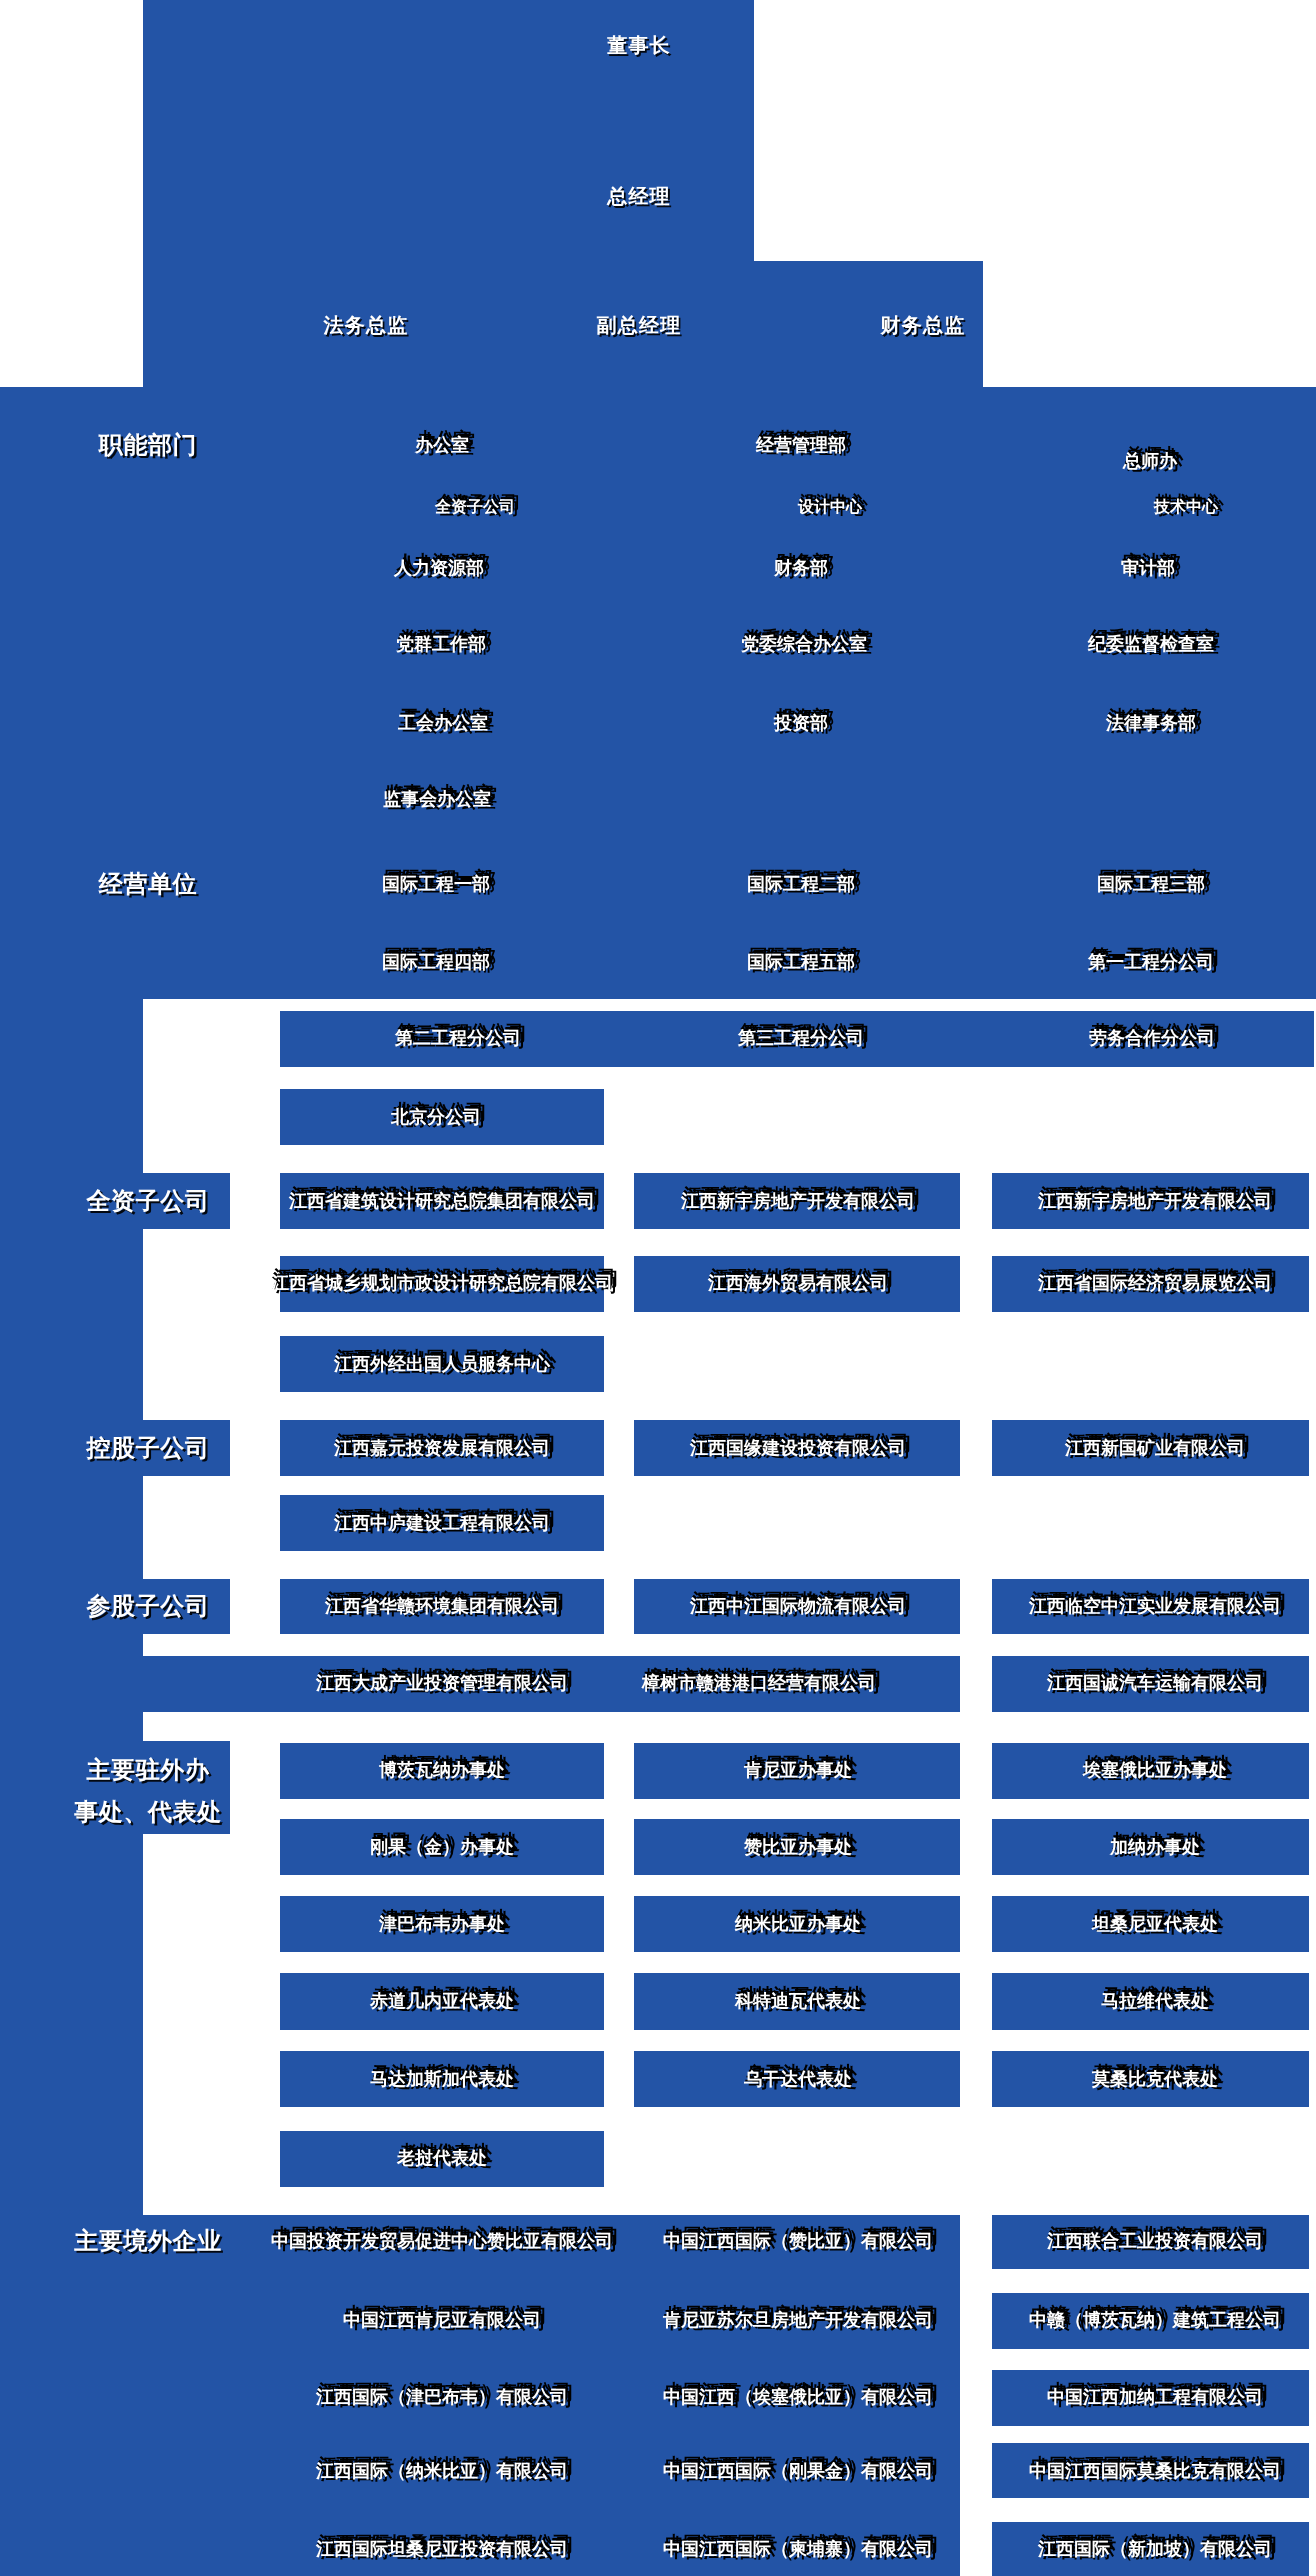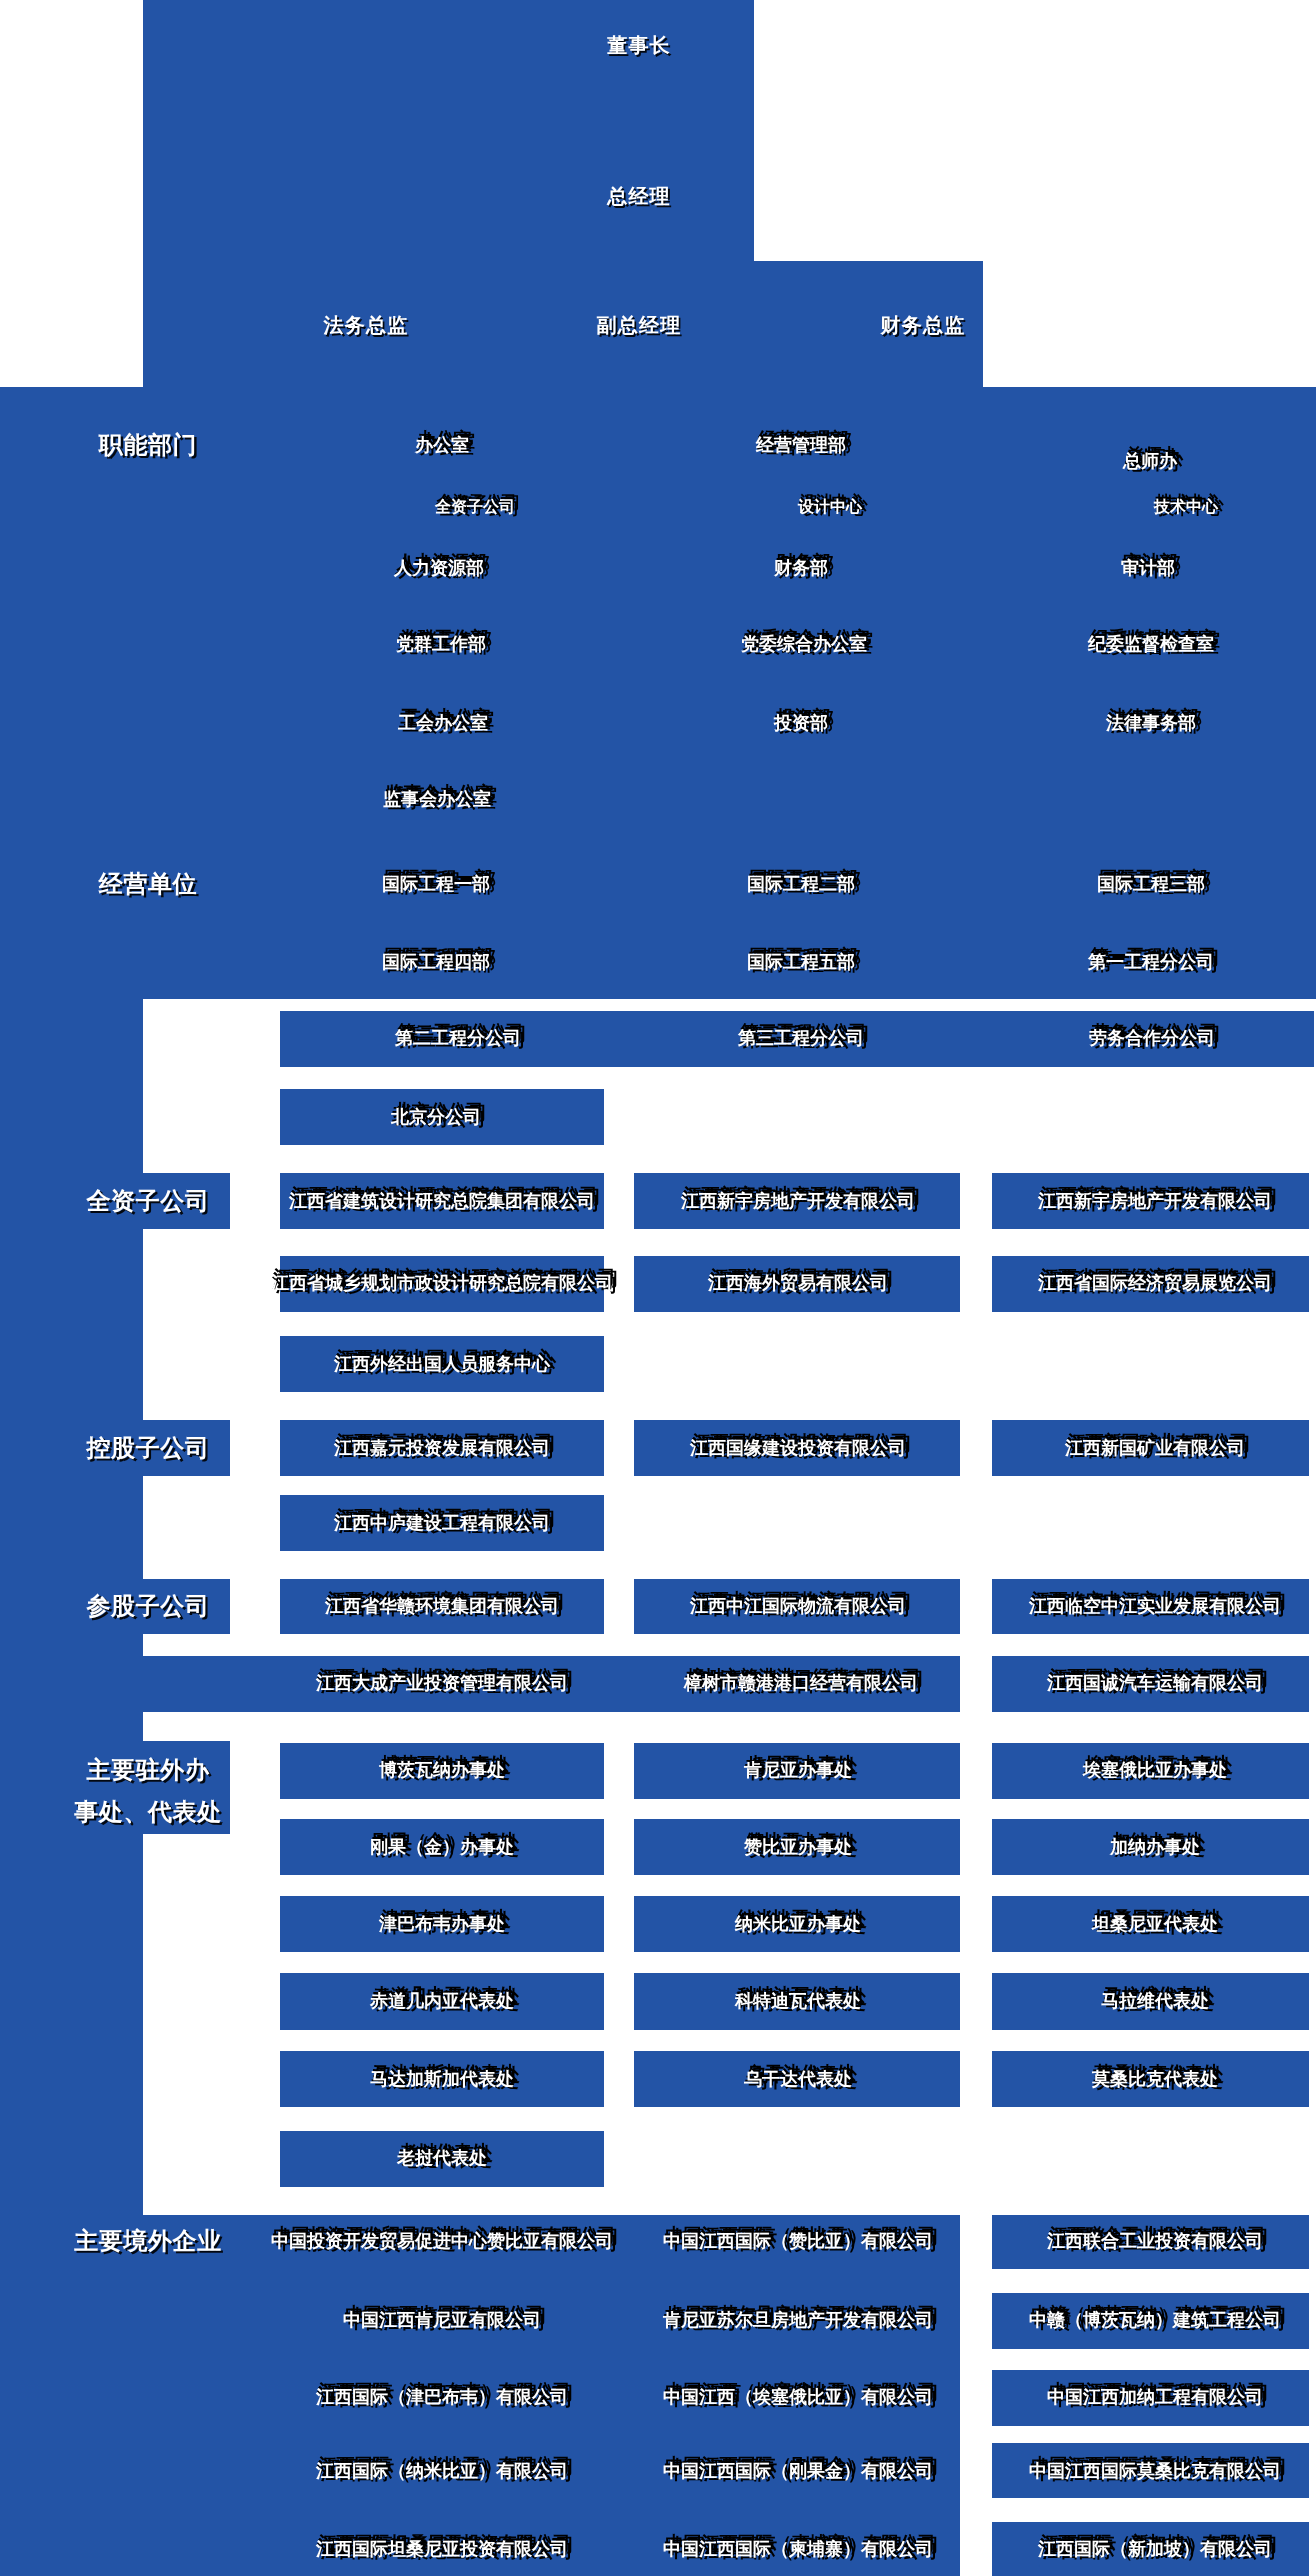--- a/index.html
+++ b/index.html
@@ -159,21 +159,21 @@
 
   <div class="t bt" style="left:442px;top:1448px">江西嘉元投资发展有限公司</div>
   <div class="t bt" style="left:798px;top:1448px">江西国缘建设投资有限公司</div>
   <div class="t bt" style="left:1155px;top:1448px">江西新国矿业有限公司</div>
   <div class="t bt" style="left:442px;top:1523px">江西中庐建设工程有限公司</div>
 
   <div class="t bt" style="left:442px;top:1606px">江西省华赣环境集团有限公司</div>
   <div class="t bt" style="left:798px;top:1606px">江西中江国际物流有限公司</div>
   <div class="t bt" style="left:1155px;top:1606px">江西临空中江实业发展有限公司</div>
   <div class="t bt" style="left:442px;top:1683px">江西大成产业投资管理有限公司</div>
-  <div class="t bt" style="left:801px;top:1683px">樟树市赣港港口经营有限公司</div>
+  <div class="t bt" style="left:759px;top:1683px">樟树市赣港港口经营有限公司</div>
   <div class="t bt" style="left:1155px;top:1683px">江西国诚汽车运输有限公司</div>
 
   <div class="t bt" style="left:442px;top:1770px">博茨瓦纳办事处</div>
   <div class="t bt" style="left:798px;top:1770px">肯尼亚办事处</div>
   <div class="t bt" style="left:1155px;top:1770px">埃塞俄比亚办事处</div>
   <div class="t bt" style="left:442px;top:1847px">刚果（金）办事处</div>
   <div class="t bt" style="left:798px;top:1847px">赞比亚办事处</div>
   <div class="t bt" style="left:1155px;top:1847px">加纳办事处</div>
   <div class="t bt" style="left:442px;top:1924px">津巴布韦办事处</div>
   <div class="t bt" style="left:798px;top:1924px">纳米比亚办事处</div>

